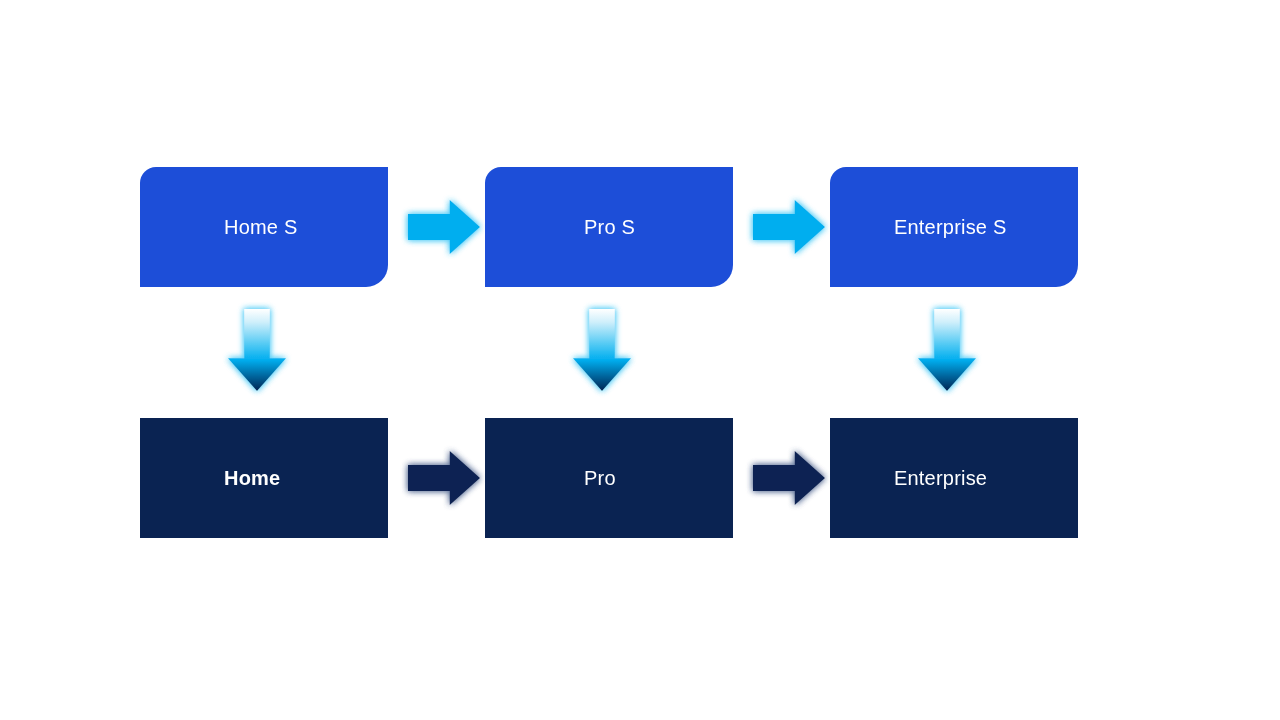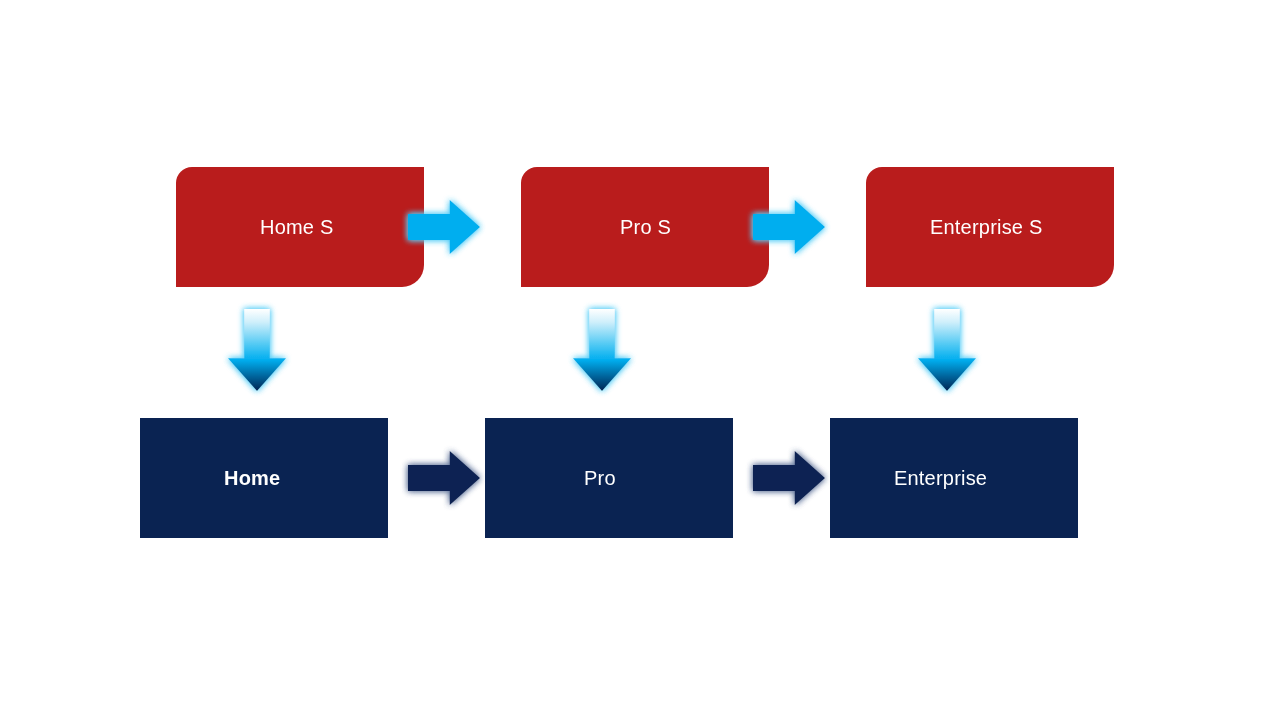--- a/index.html
+++ b/index.html
@@ -34,23 +34,22 @@
     font-size: 20px;
     font-weight: 400;
     letter-spacing: 0.2px;
     line-height: 1.2;
     white-space: nowrap;
     user-select: none;
   }
 
   
   .node.tier-top {
-    background: #b91c1c;
+    background: #1d4ed8;
     border-radius: 16px 0 22px 0;
-    margin-left: 36px;
   }
 
   
   .node.tier-bottom {
     background: #0A2352;
     border-radius: 0;
   }
 
   .node .node-label {
     display: block;

